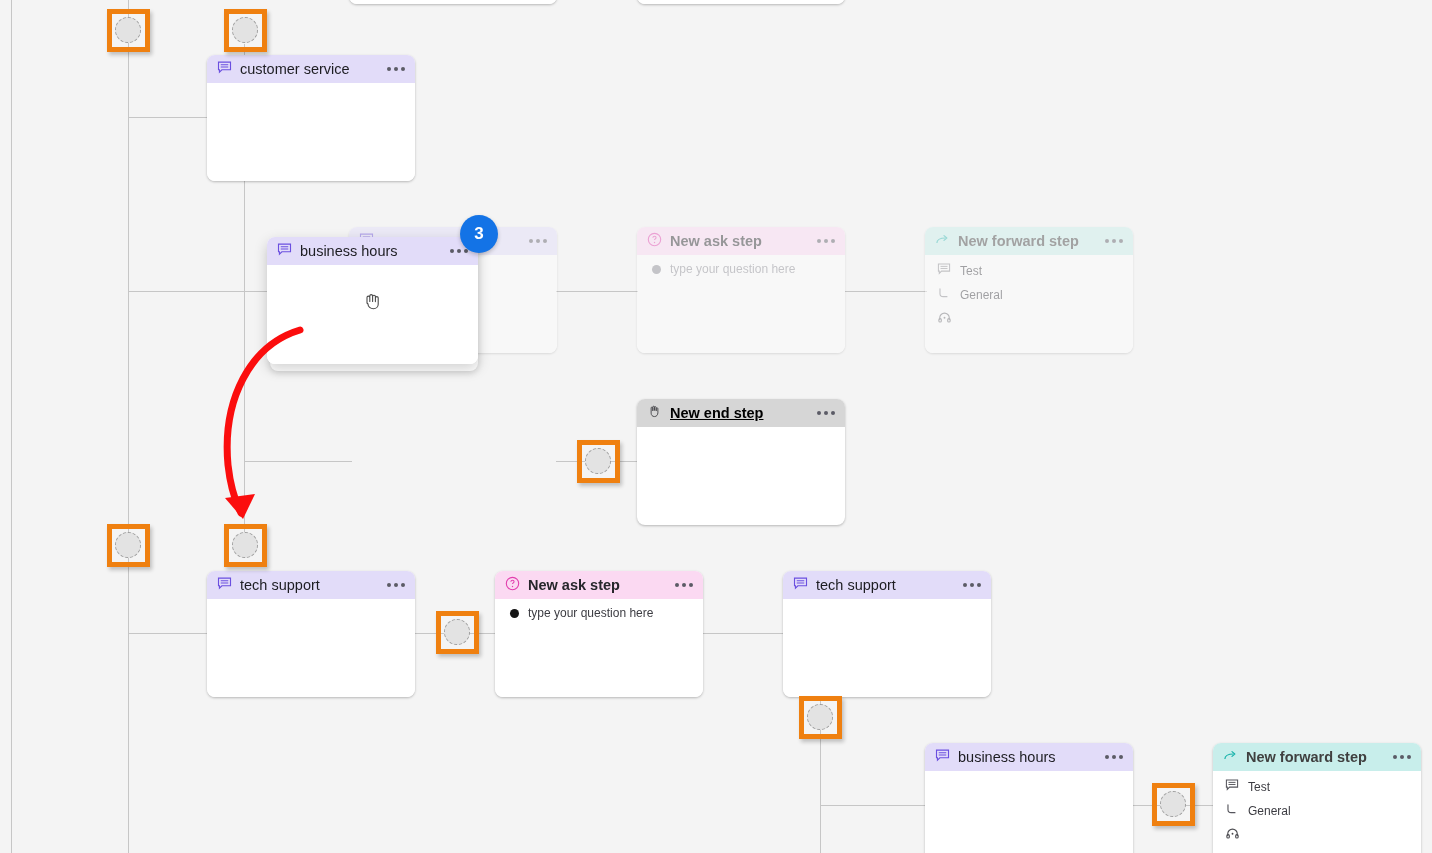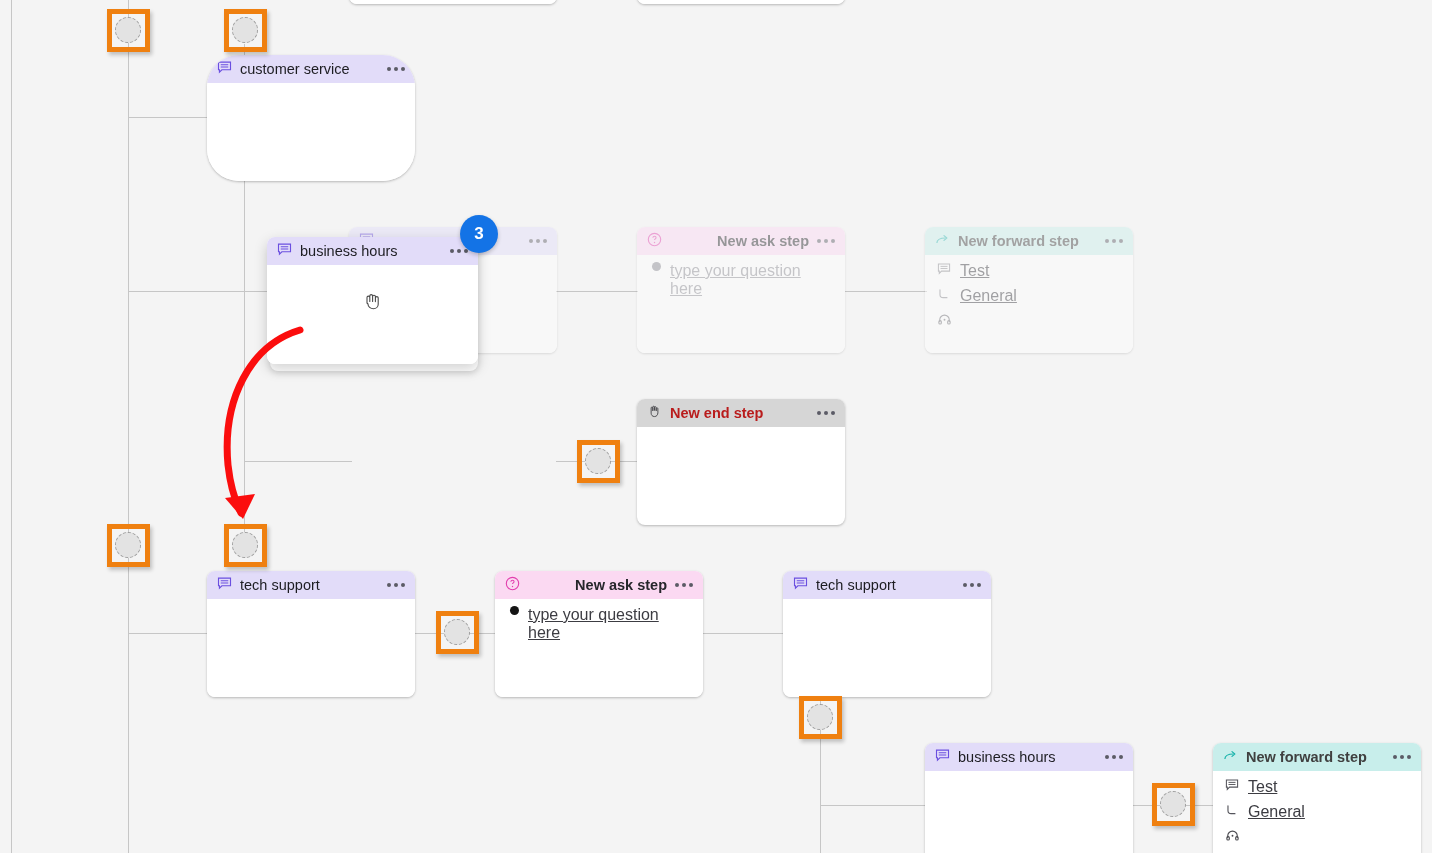--- a/index.html
+++ b/index.html
@@ -63,34 +63,34 @@
 
   
   .hd-message { background: #e2dcf9; }
   .hd-ask     { background: #fbd9f2; }
   .hd-forward { background: #c8eeeb; }
   .hd-end     { background: #d6d6d6; }
 
   .hd-message .title { color: #1d1d22; }
   .hd-ask .title     { color: #26262b; }
   .hd-forward .title { color: #404040; }
-  .hd-end .title     { color: #b91c1c; font-weight: bold; }
-  .hd-ask .title     { font-weight: bold; text-align: right; }
+  .hd-end .title     { color: #000000; font-weight: bold; text-decoration: underline; }
+  .hd-ask .title     { font-weight: bold; }
   .hd-forward .title { font-weight: bold; }
 
   .card.faded { opacity: 0.45; }
 
   
   .row {
     display: flex;
+    align-items: center;
     gap: 9px;
     padding: 7px 12px 0 12px;
-    font-size: 16px;
+    font-size: 12px;
     color: #3c3c42;
-    text-decoration: underline;
   }
   .row.placeholder { color: #8d8d95; }
   .bullet {
     width: 9px; height: 9px; border-radius: 50%;
     background: #141414; flex: 0 0 auto;
     margin-left: 3px;
   }
   .bullet.grey { background: #8b8b93; }
 
   
@@ -160,21 +160,21 @@
   <div class="conn-h" style="left:820px; top:805px; width:108px;"></div>
   <div class="conn-h" style="left:1133px; top:805px; width:84px;"></div>
 
   <div class="card" style="left:349px; top:-60px; width:208px; height:64px;">
     <div class="card-body" style="height:100%;"></div>
   </div>
   <div class="card" style="left:637px; top:-60px; width:208px; height:64px;">
     <div class="card-body" style="height:100%;"></div>
   </div>
 
-  <div class="card" style="left:207px; top:55px; width:208px; height:126px;border-radius:32px;">
+  <div class="card" style="left:207px; top:55px; width:208px; height:126px;">
     <div class="card-head hd-message">
       <span class="ic">
         <svg width="15" height="15" viewBox="0 0 16 16">
           <path d="M1.6 2.2h12.8v8.2H5.2L2.6 13V10.4H1.6z" fill="none" stroke="#6b4fe0" stroke-width="1.2"></path>
           <path d="M4 5h8M4 7.4h8" stroke="#6b4fe0" stroke-width="1.1"></path>
         </svg>
       </span>
       <span class="title">customer service</span>
       <span class="dots">
           <i></i>

